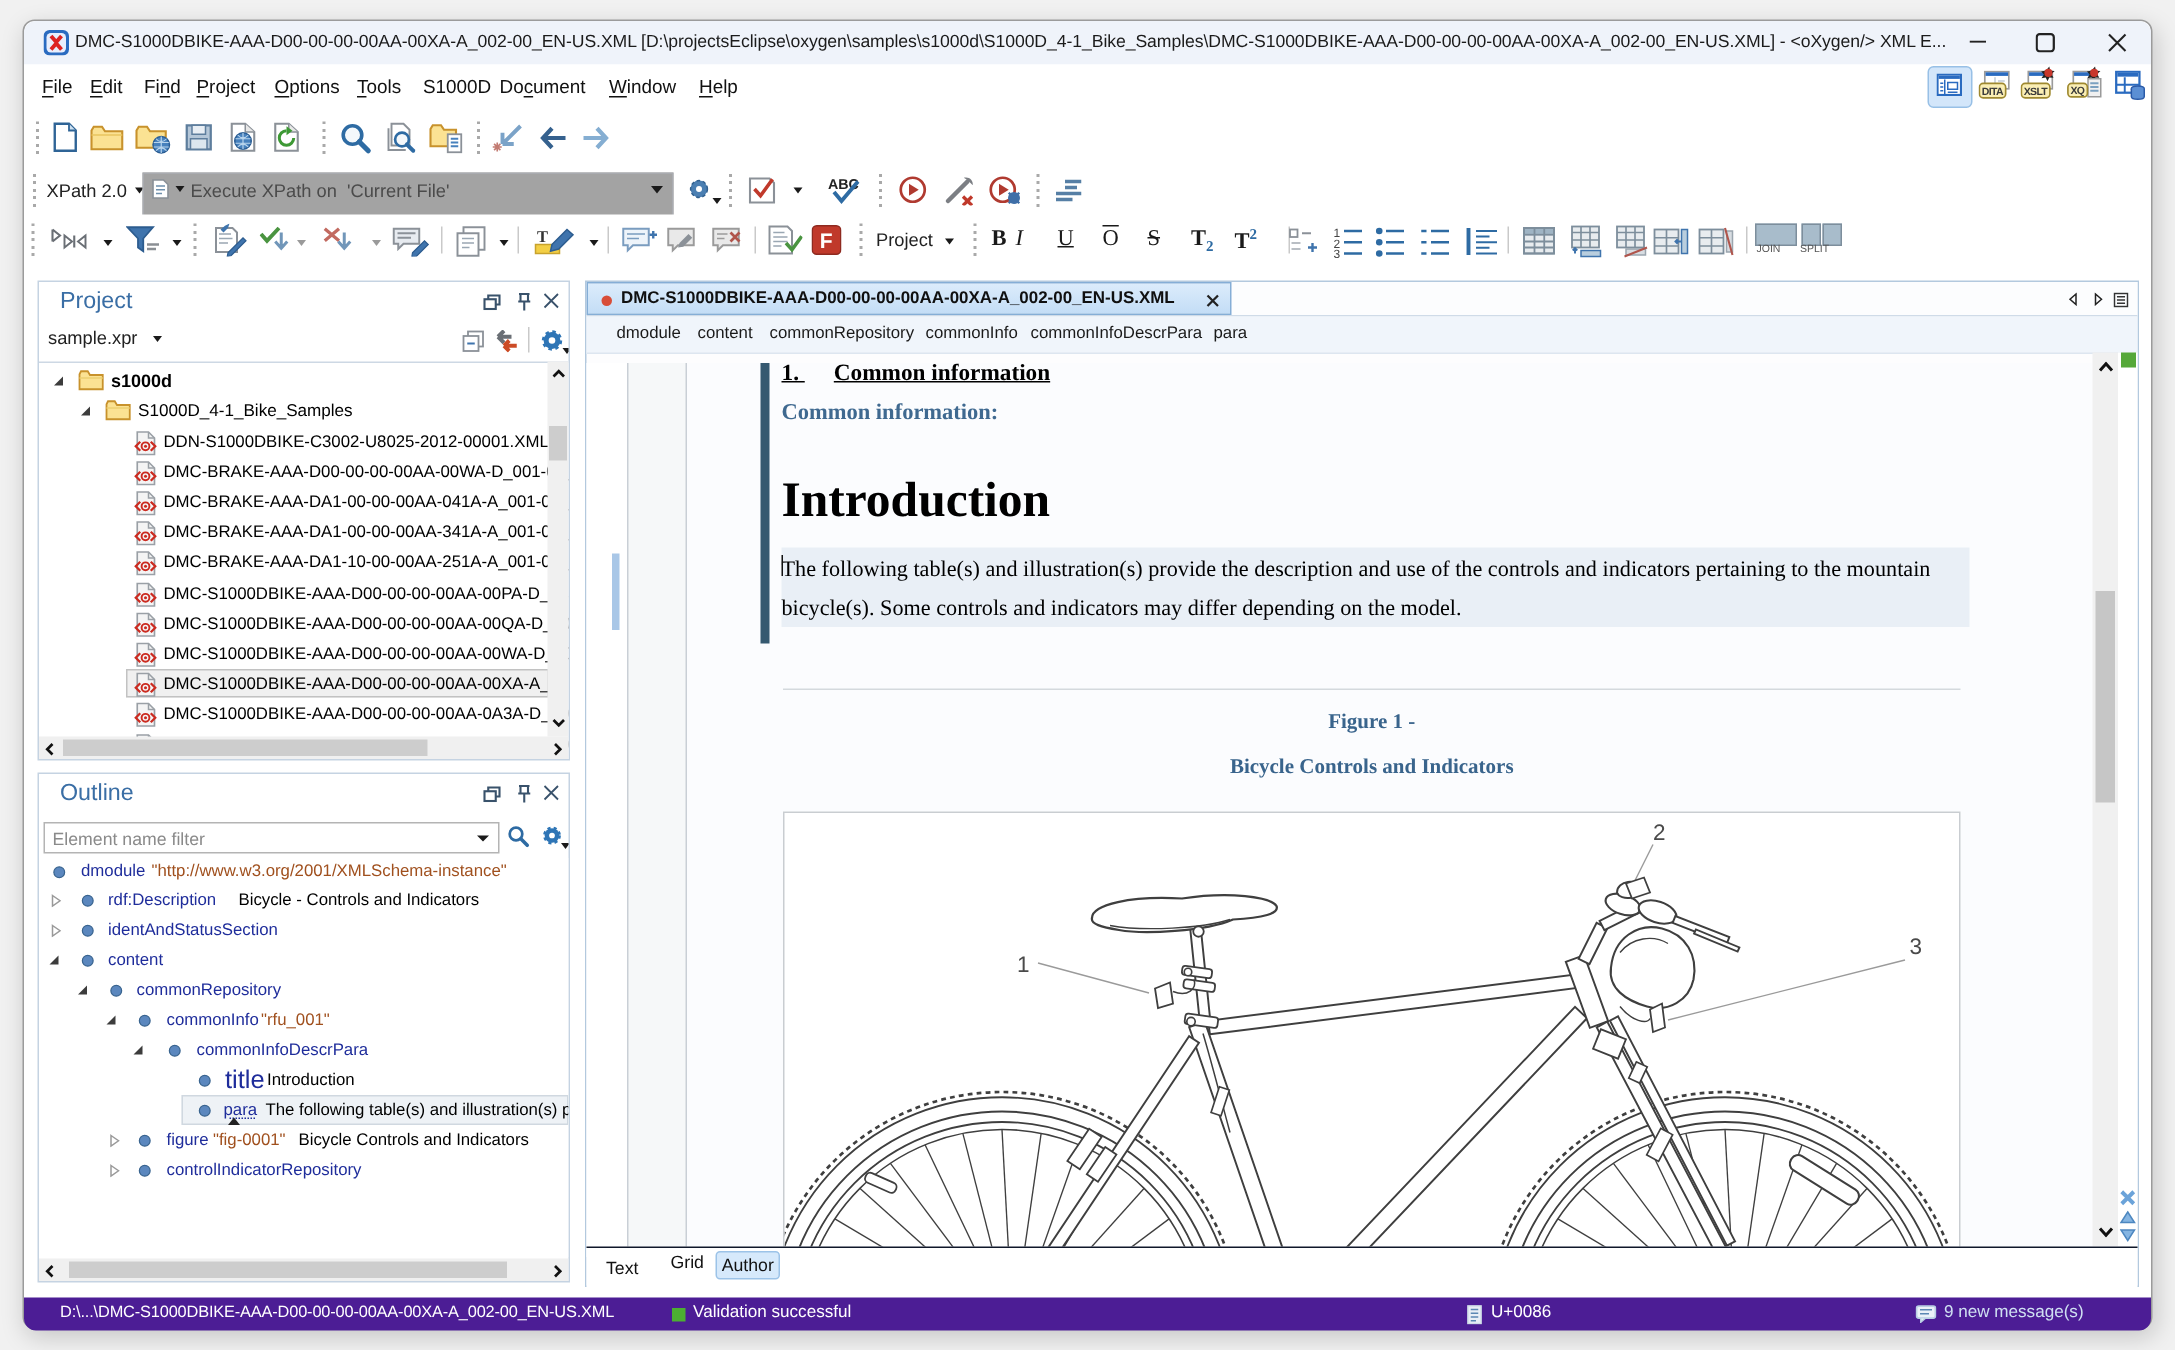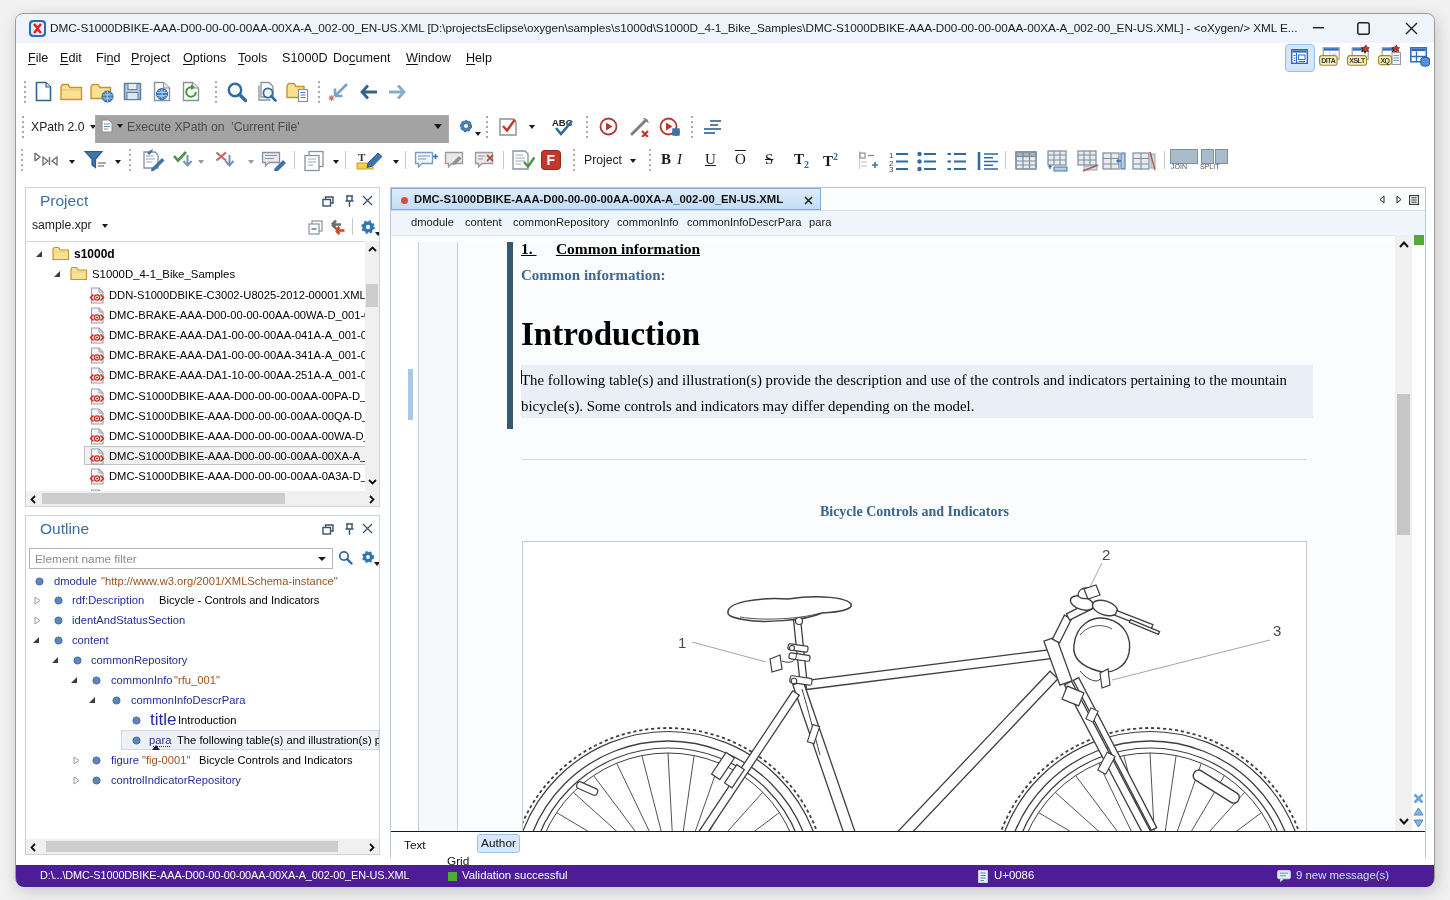--- a/index.html
+++ b/index.html
@@ -726,20 +726,21 @@
       <div class="ab" style="left:0;top:0;width:27px;height:596px;background:#fff"></div>
       <div class="ab" style="left:17px;top:127px;width:5px;height:51px;background:#a9c7e7"></div>
       <div class="ab" style="left:27px;top:0;width:40px;height:596px;background:#f6f8f9;border-left:1px solid #c9cfd6;border-right:1px solid #c9cfd6;box-sizing:border-box"></div>
       <div class="ab" style="left:116px;top:0;width:6px;height:187px;background:#355970"></div>
       <div class="ab serif" style="left:130px;top:-2px;font-size:15.5px;font-weight:bold;color:#000"><u>1.&nbsp;</u>&nbsp;&nbsp;&nbsp;&nbsp;&nbsp;<u>Common information</u></div>
       <div class="ab serif" style="left:130px;top:25px;font-size:15px;font-weight:bold;color:#3f6990">Common information:</div>
       <div class="ab serif" style="left:130px;top:74px;font-size:33px;font-weight:bold;color:#000">Introduction</div>
       <div class="ab serif" id="para" style="left:130px;top:123px;width:792px;height:53px;background:#e9eff6;font-size:14.8px;color:#000;line-height:26px;padding-top:2px;box-sizing:border-box">The following table(s) and illustration(s) provide the description and use of the controls and indicators pertaining to the mountain bicycle(s). Some controls and indicators may differ depending on the model.</div>
         <div class="ab" style="left:130px;top:128px;width:1.2px;height:14px;background:#111"></div>
       <div class="ab" style="left:131px;top:217px;width:785px;height:1px;background:#d4d9dd"></div>
+      <div class="ab serif" style="left:131px;top:232px;width:785px;text-align:center;font-size:14px;font-weight:bold;color:#39648c">Figure 1 -</div>
       <div class="ab serif" style="left:131px;top:262px;width:785px;text-align:center;font-size:14px;font-weight:bold;color:#39648c">Bicycle Controls and Indicators</div>
       <div class="ab" id="figbox" style="left:131px;top:299px;width:785px;height:297px;border:1px solid #c9cdd1;background:#fff;box-sizing:border-box;overflow:hidden">
         <svg width="783" height="295" viewBox="521 533 783 295" style="position:absolute;left:0;top:0">
             <circle cx="666" cy="878" r="159" fill="none" stroke="#3f3f3f" stroke-width="1.8" stroke-dasharray="3.2 2.8"></circle>
             <circle cx="666" cy="878" r="155.5" fill="none" stroke="#3f3f3f" stroke-width="1.2"></circle>
             <circle cx="666" cy="878" r="146" fill="none" stroke="#3f3f3f" stroke-width="1.3"></circle>
             <circle cx="666" cy="878" r="139" fill="none" stroke="#3f3f3f" stroke-width="1.2"></circle>
             <circle cx="666" cy="878" r="134" fill="none" stroke="#3f3f3f" stroke-width="1"></circle>
             <line x1="673.3" y1="884.8" x2="800.0" y2="878.0" stroke="#3f3f3f" stroke-width="0.9"></line>
             <line x1="671.8" y1="886.1" x2="797.4" y2="904.1" stroke="#3f3f3f" stroke-width="0.9"></line>
@@ -874,21 +875,21 @@
         </svg>
       <svg class="ic" style="left:1px;top:572px" width="11" height="9" viewBox="0 0 11 9">
           <path d="M5.5 1 L10 8 H1 Z" fill="#85b5e2" stroke="#4d87c0" stroke-width="1"></path>
         </svg>
       <svg class="ic" style="left:1px;top:584px" width="11" height="9" viewBox="0 0 11 9">
           <path d="M5.5 8 L10 1 H1 Z" fill="#85b5e2" stroke="#4d87c0" stroke-width="1"></path>
         </svg>
     </div>
     <div class="ab" style="left:0;top:643px;width:1034px;height:26px;background:#fff;border-top:1px solid #0f172a;font-size:11.8px;color:#111">
       <span class="ab" style="left:13px;top:6px">Text</span>
-      <span class="ab" style="left:56px;top:22px">Grid</span>
+      <span class="ab" style="left:56px;top:2px">Grid</span>
       <div class="ab" style="left:86px;top:2px;width:43px;height:19px;background:#d6e9fb;border:1px solid #9cc3e8;border-radius:3px;box-sizing:border-box;text-align:center;line-height:17px">Author</div>
     </div>
   </div>
 
   <div id="statusbar">
     <div class="sbtxt" style="left:24px;font-size:10.9px;letter-spacing:-0.1px">D:\...\DMC-S1000DBIKE-AAA-D00-00-00-00AA-00XA-A_002-00_EN-US.XML</div>
     <div class="ab" style="left:432px;top:7px;width:9px;height:9px;background:#4caf32"></div>
     <div class="sbtxt" style="left:446px">Validation successful</div>
     <svg class="ic" style="left:962px;top:5px" width="10" height="13" viewBox="0 0 10 13">
       <rect x="0.6" y="0.6" width="8.8" height="11.8" fill="#e8eef6" stroke="#cfdce8" stroke-width="1"></rect>

